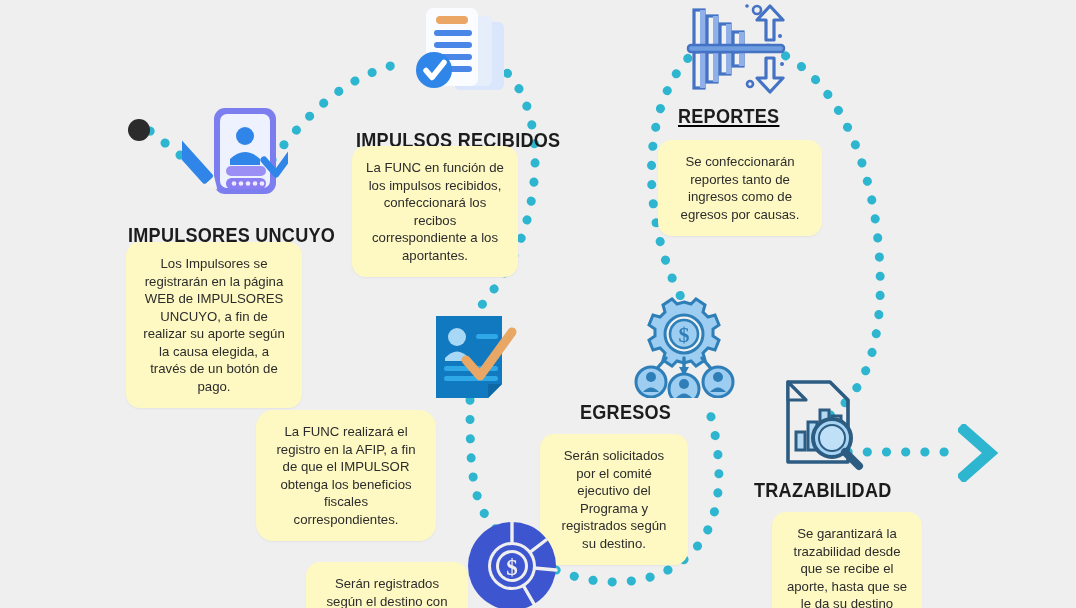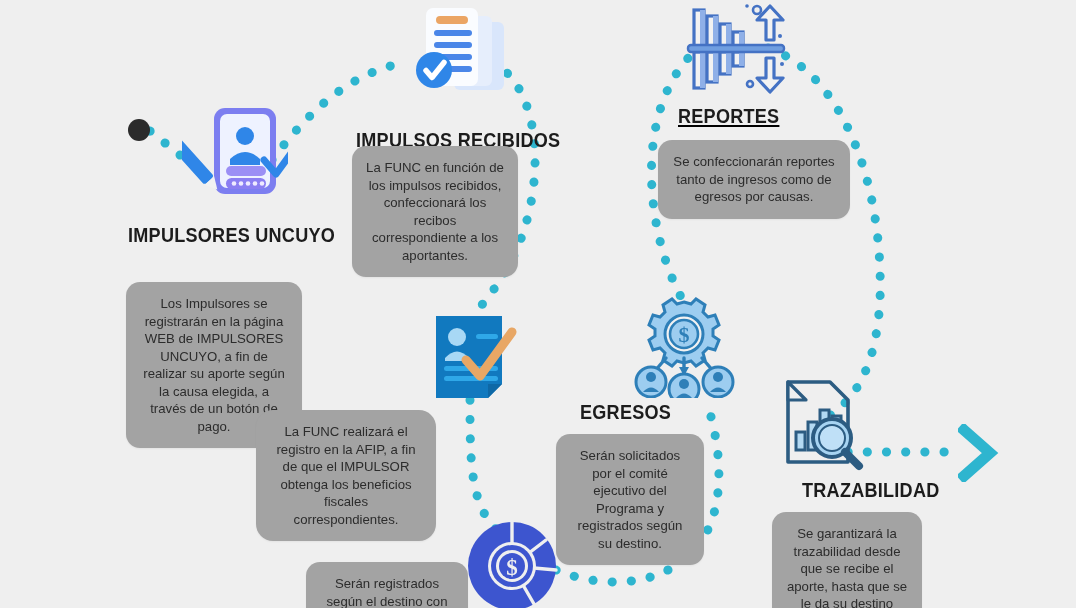--- a/index.html
+++ b/index.html
@@ -29,21 +29,21 @@
     font-stretch: condensed;
     font-size: 21px;
     letter-spacing: 0.3px;
     color: #1c1c1c;
     white-space: nowrap;
     transform: scaleX(0.86);
     transform-origin: left center;
   }
 
   .card {
-    background: #a3a3a3;
+    background: #fef9c3;
     border-radius: 14px;
     padding: 13px 14px;
     box-sizing: border-box;
     color: #2c2c2c;
     font-size: 13.2px;
     line-height: 17.5px;
     text-align: center;
     box-shadow: 0 1px 2px rgba(0,0,0,0.05);
   }
 
@@ -110,21 +110,21 @@
       <g transform="rotate(-42 18 58)">
         <rect x="6" y="22" width="13" height="56" rx="3" fill="#2f86e8"></rect>
         <rect x="6" y="16" width="13" height="10" rx="3" fill="#9b5df0"></rect>
         <path d="M6 78 l6.5 12 l6.5 -12 z" fill="#f2f2f2"></path>
       </g>
     </svg>
   </div>
   <div class="step" style="left:128px; top:223px; width:230px;">
     <div class="step-title">IMPULSORES UNCUYO</div>
   </div>
-  <div class="card" style="position:absolute; left:126px; top:242px; width:176px;margin-top:40px;">
+  <div class="card" style="position:absolute; left:126px; top:242px; width:176px;">
     <span>Los Impulsores se registrarán en la página WEB de IMPULSORES UNCUYO, a fin de realizar su aporte según la causa elegida, a través de un botón de pago.</span>
   </div>
 
   <div class="icon" style="left:402px; top:2px;">
     <svg width="108" height="106" viewBox="0 0 108 106">
       <rect x="52" y="20" width="50" height="68" rx="6" fill="#d9e6fb"></rect>
       <circle cx="72" cy="30" r="5" fill="#e8a765"></circle>
       <rect x="40" y="14" width="50" height="70" rx="6" fill="#e6eefc"></rect>
       <circle cx="60" cy="24" r="5" fill="#e8a765"></circle>
       <rect x="24" y="6" width="52" height="78" rx="7" fill="#fafcff"></rect>
@@ -182,21 +182,21 @@
       <g fill="#4472c4">
         <circle cx="96" cy="34" r="2"></circle>
           <circle cx="98" cy="62" r="2"></circle>
         <circle cx="63" cy="4" r="1.8"></circle>
       </g>
     </svg>
   </div>
   <div class="step" style="left:678px; top:104px; width:200px;text-decoration:underline;">
     <div class="step-title">REPORTES</div>
   </div>
-  <div class="card" style="position:absolute; left:658px; top:140px; width:192px;">
+  <div class="card" style="position:absolute; left:658px; top:140px; width:164px;">
     <span>Se confeccionarán reportes tanto de ingresos como de egresos por causas.</span>
   </div>
 
   <div class="icon" style="left:430px; top:310px;">
     <svg width="92" height="96" viewBox="0 0 92 96">
       <path d="M6 6 h66 v68 l-14 14 h-52 z" fill="#1179bf"></path>
       <path d="M72 74 l-14 14 v-14 z" fill="#0e68a6"></path>
       <circle cx="27" cy="27" r="9" fill="#a8d8f5"></circle>
       <path d="M15 48 q12 -13 24 0 v3 h-24 z" fill="#a8d8f5"></path>
       <g fill="#2fa8e8">
@@ -244,40 +244,40 @@
       <g>
         <circle cx="88" cy="86" r="15" fill="#9dcdf0" stroke="#2e7fb8" stroke-width="3"></circle>
         <circle cx="88" cy="81" r="5" fill="#2e7fb8"></circle>
         <path d="M80 96 q8 -9 16 0 z" fill="#2e7fb8"></path>
       </g>
     </svg>
   </div>
   <div class="step" style="left:580px; top:400px; width:180px;">
     <div class="step-title">EGRESOS</div>
   </div>
-  <div class="card" style="position:absolute; left:556px; top:434px; width:148px;">
+  <div class="card" style="position:absolute; left:540px; top:434px; width:148px;">
     <span>Serán solicitados por el comité ejecutivo del Programa y registrados según su destino.</span>
   </div>
 
   <div class="icon" style="left:770px; top:376px;">
     <svg width="102" height="100" viewBox="0 0 102 100">
       <path d="M18 6 h42 l18 18 v62 h-60 z" fill="none" stroke="#2c5c82" stroke-width="3.6" stroke-linejoin="round"></path>
       <path d="M18 6 v18 h18 z" fill="#efefef" stroke="#2c5c82" stroke-width="3.2" stroke-linejoin="round"></path>
       <g stroke="#2c5c82" stroke-width="3" fill="#b3d9f2">
         <rect x="26" y="56" width="9" height="18"></rect>
         <rect x="38" y="46" width="9" height="28"></rect>
         <rect x="50" y="34" width="9" height="40"></rect>
         <rect x="62" y="40" width="9" height="34"></rect>
       </g>
       <circle cx="62" cy="62" r="19" fill="#a7d4f2" stroke="#2c5c82" stroke-width="4"></circle>
       <circle cx="62" cy="62" r="13" fill="#bfe0f7" stroke="#2c5c82" stroke-width="2"></circle>
       <path d="M75 76 l14 14" stroke="#2c5c82" stroke-width="8" stroke-linecap="round"></path>
     </svg>
   </div>
-  <div class="step" style="left:802px; top:478px; width:200px;">
+  <div class="step" style="left:754px; top:478px; width:200px;">
     <div class="step-title">TRAZABILIDAD</div>
   </div>
   <div class="card" style="position:absolute; left:772px; top:512px; width:150px;">
     <span>Se garantizará la trazabilidad desde que se recibe el aporte, hasta que se le da su destino específico.</span>
   </div>
 
   <div class="icon" style="left:468px; top:518px;">
     <svg width="96" height="96" viewBox="0 0 96 96">
       <circle cx="44" cy="48" r="44" fill="#3d55cf"></circle>
       <g stroke="#efefef" stroke-width="3.4" stroke-linecap="round">

